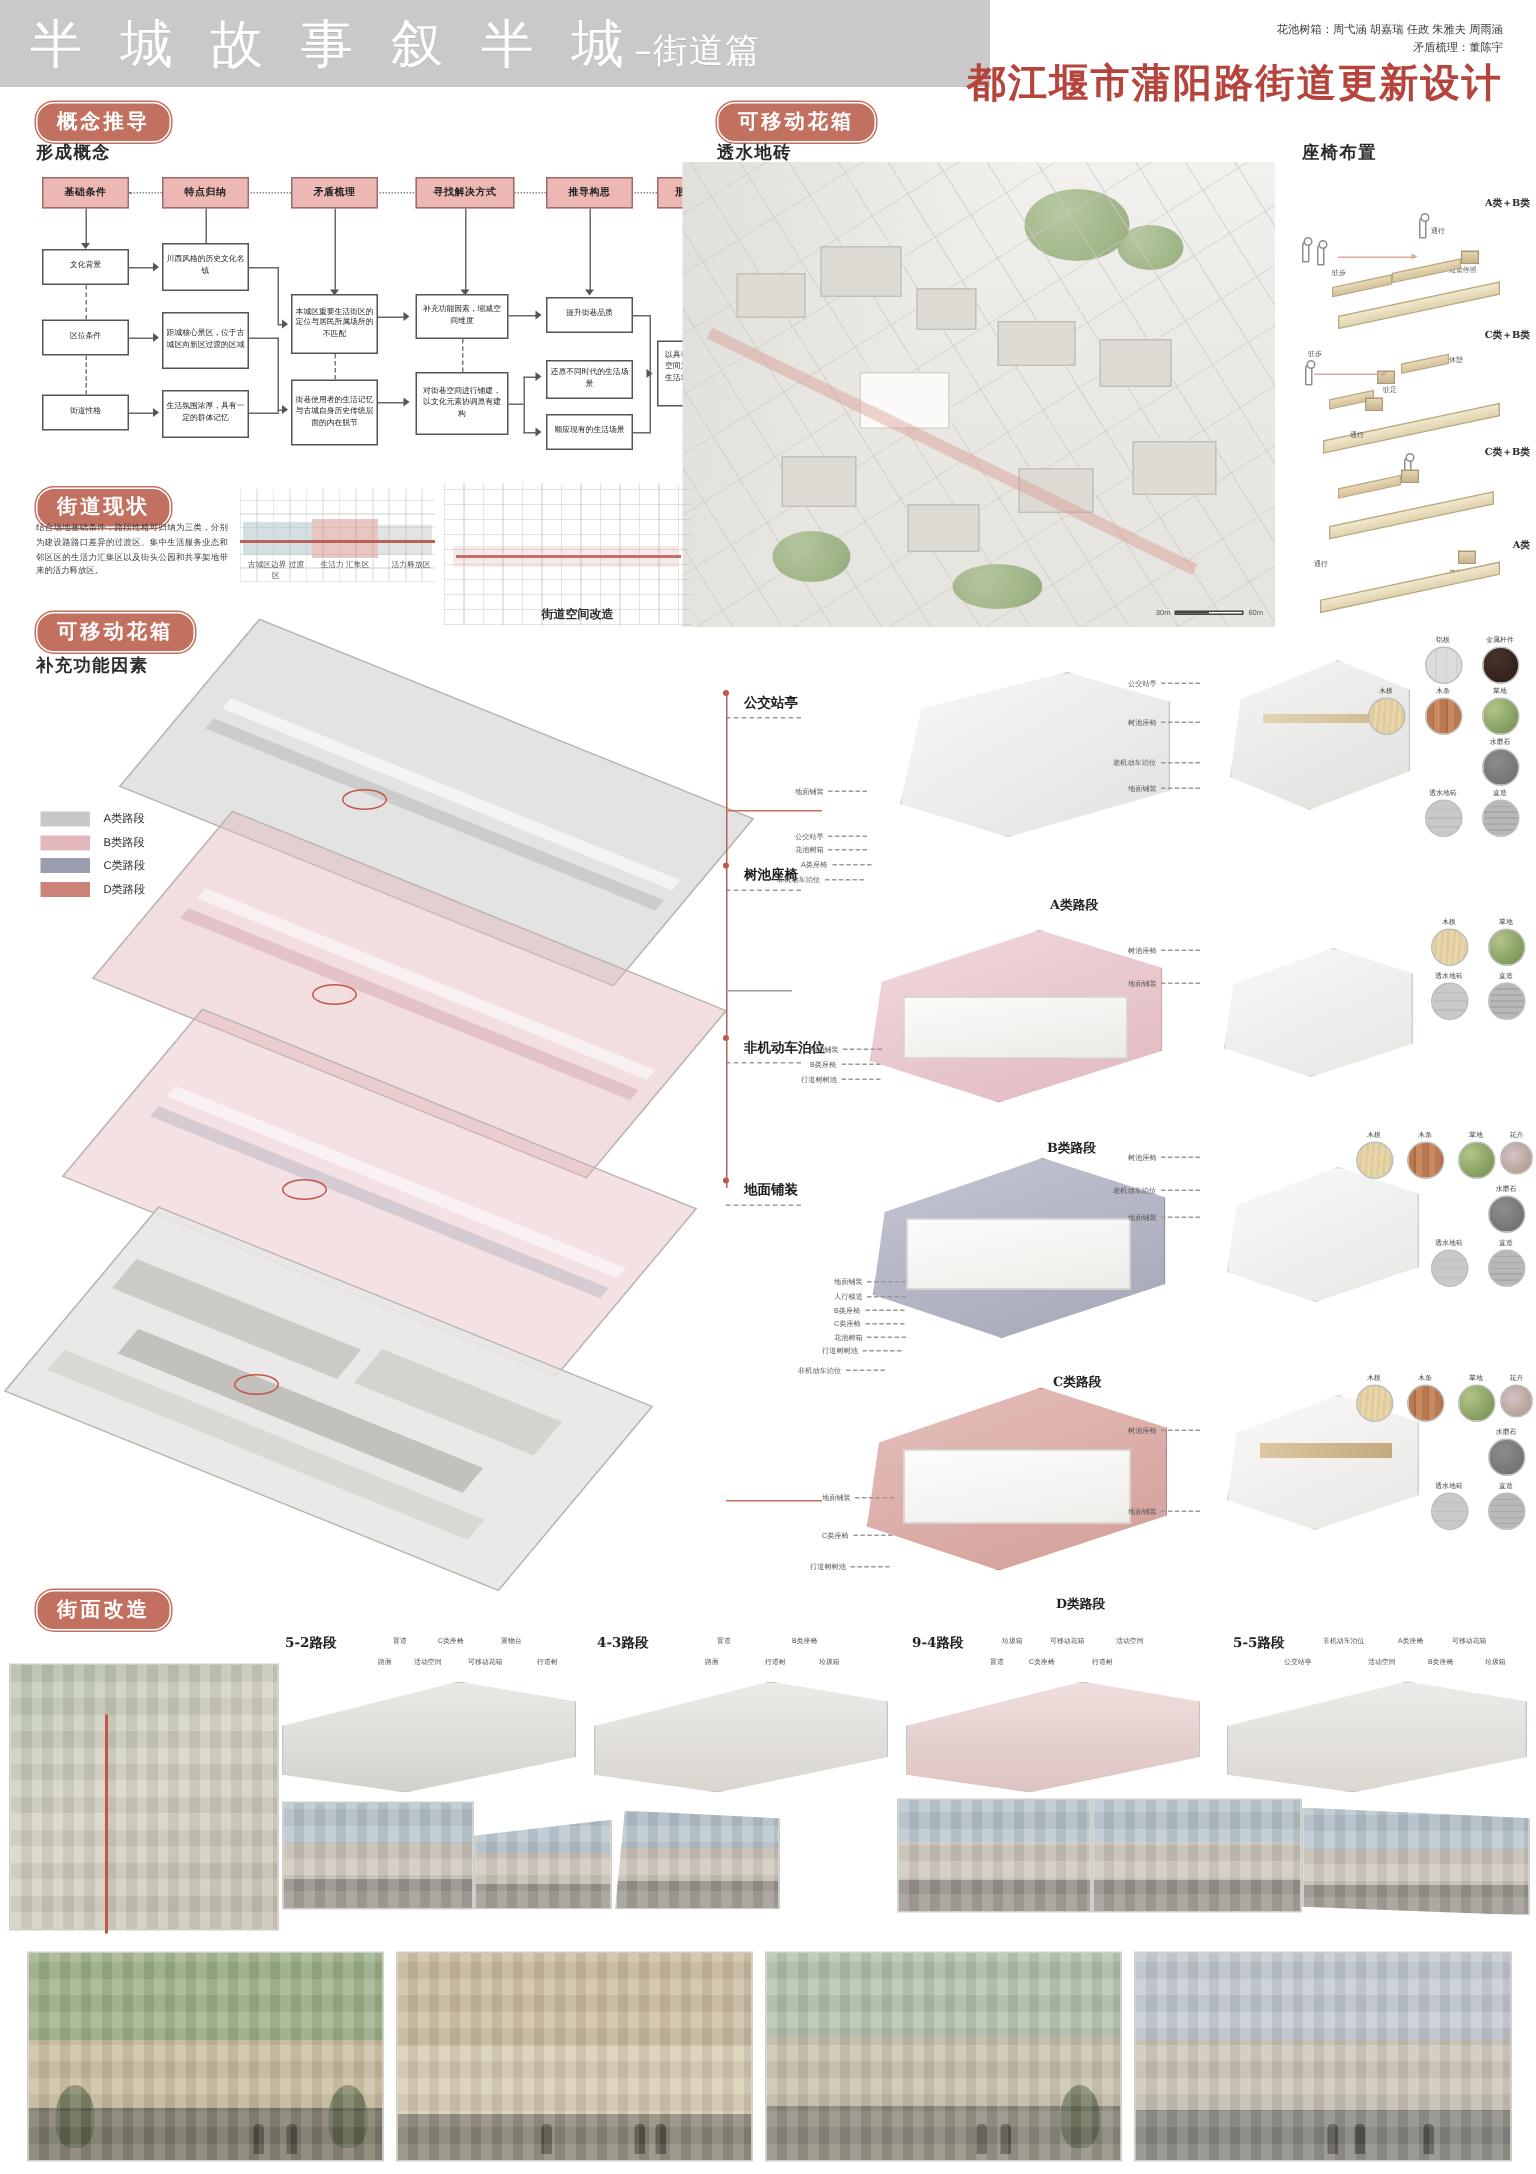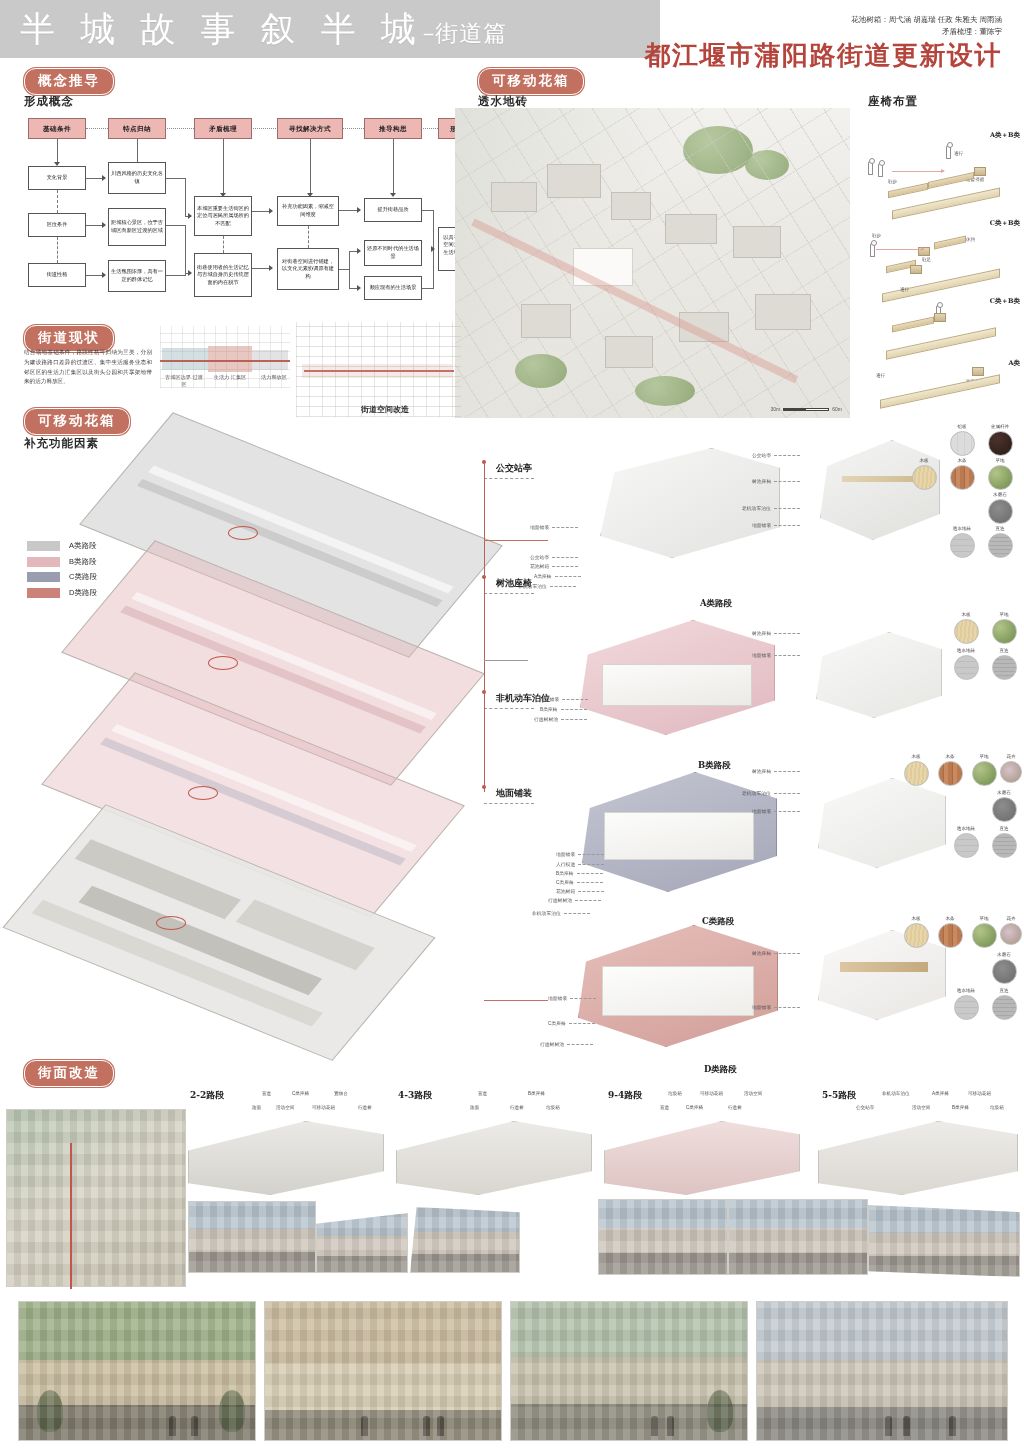--- a/index.html
+++ b/index.html
@@ -687,21 +687,21 @@
   <div class="nm">透水地砖</div>
     <div class="dot m-perm"></div>
 </div>
 <div class="mat" style="left:990px; top:988px;">
   <div class="nm">直造</div>
     <div class="dot m-plain"></div>
 </div>
 
 <div id="bottom">
 
-  <div class="seg-cap" style="left:190px; top:-6px;">2-2路段</div>
+  <div class="seg-cap" style="left:190px; top:-6px;">5-2路段</div>
   <div class="seg-anno" style="left:262px; top:-4px;">盲道</div>
   <div class="seg-anno" style="left:292px; top:-4px;">C类座椅</div>
   <div class="seg-anno" style="left:334px; top:-4px;">置物台</div>
   <div class="seg-anno" style="left:252px; top:10px;">路面</div>
   <div class="seg-anno" style="left:276px; top:10px;">活动空间</div>
   <div class="seg-anno" style="left:312px; top:10px;">可移动花箱</div>
   <div class="seg-anno" style="left:358px; top:10px;">行道树</div>
 
   <div class="seg-cap" style="left:398px; top:-6px;">4-3路段</div>
   <div class="seg-anno" style="left:478px; top:-4px;">盲道</div>

